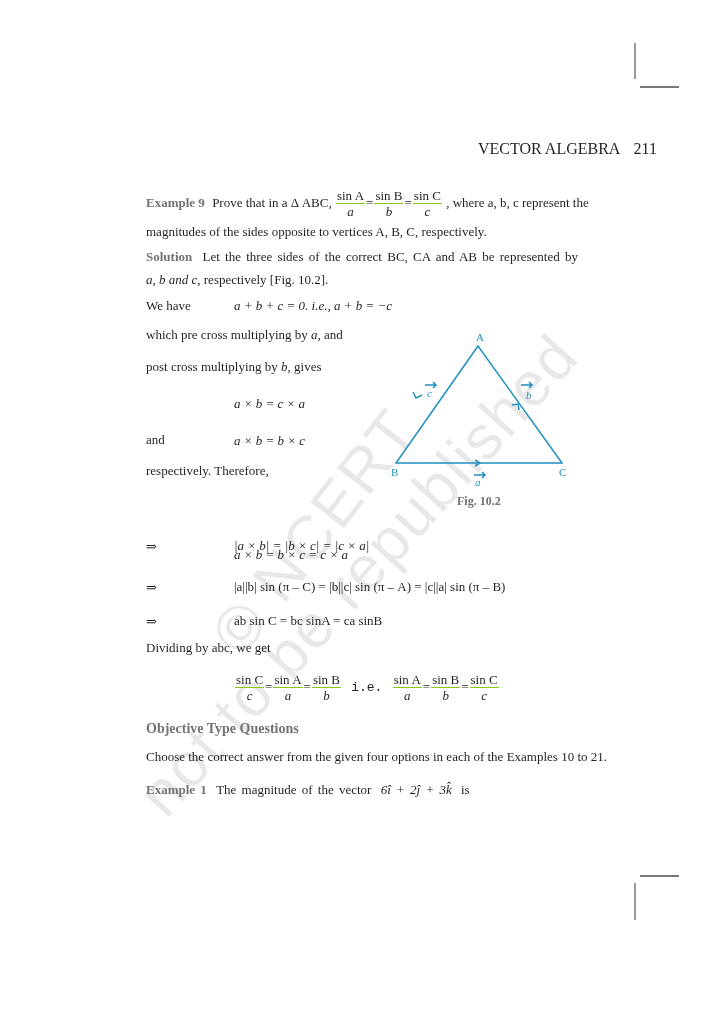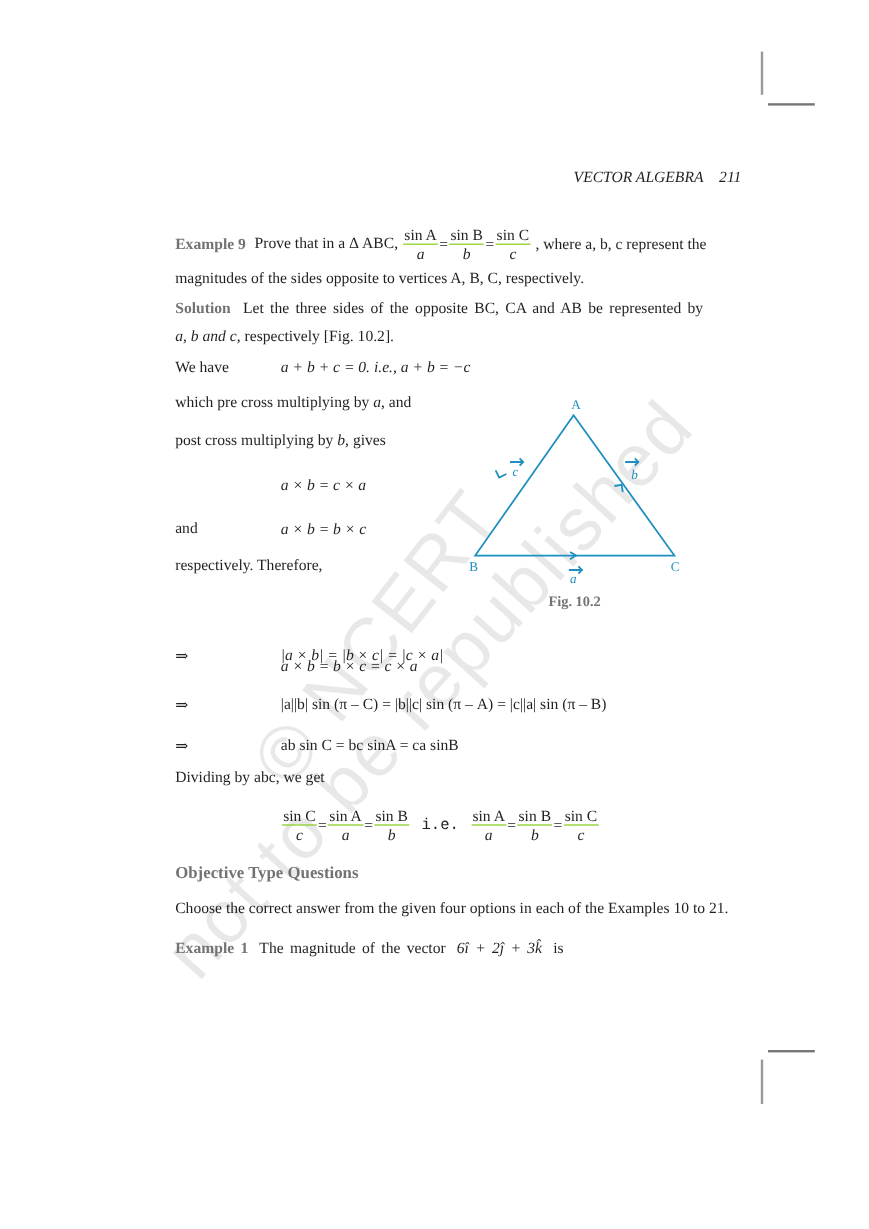--- a/index.html
+++ b/index.html
@@ -25,21 +25,21 @@
 <body>
 
 <div class="crop" style="left:634px;top:43px;width:2px;height:36px;"></div>
 <div class="crop" style="left:640px;top:86px;width:39px;height:2px;background:#777;"></div>
 <div class="crop" style="left:640px;top:875px;width:39px;height:2px;background:#777;"></div>
 <div class="crop" style="left:634px;top:883px;width:2px;height:37px;"></div>
 
 <div class="watermark" style="left:225px;top:610px;transform:rotate(-52deg);">© NCERT</div>
 <div class="watermark" style="left:150px;top:770px;transform:rotate(-48deg);">not to be republished</div>
 
-<div class="abs" style="left:478px;top:140px;font-size:13px;font-style:italic;">
+<div class="abs" style="left:478px;top:140px;font-size:16px;">
   <span>VECTOR ALGEBRA</span>
   <span style="margin-left:10px;">211</span>
 </div>
 
 <div class="abs txt" style="left:146px;top:189px;">
   <span class="blue">Example 9</span>
   <span style="margin-left:4px;">Prove that in a Δ ABC,</span>
   <span class="frac">
       <span class="num">sin A</span>
       <span class="den">a</span>
@@ -49,21 +49,21 @@
     </span>=<span class="frac">
       <span class="num">sin C</span>
       <span class="den">c</span>
     </span>
   <span>, where a, b, c represent the</span>
 </div>
 <div class="abs txt" style="left:146px;top:224px;">magnitudes of the sides opposite to vertices A, B, C, respectively.</div>
 
 <div class="abs txt" style="left:146px;top:249px;word-spacing:2px;">
   <span class="blue">Solution</span>
-  <span style="margin-left:5px;">Let the three sides of the opposite BC, CA and AB be represented by</span>
+  <span style="margin-left:5px;">Let the three sides of the correct BC, CA and AB be represented by</span>
 </div>
 <div class="abs txt" style="left:146px;top:272px;">
   <span class="it">a, b and c</span><span>, respectively [Fig. 10.2].</span>
 </div>
 <div class="abs txt" style="left:146px;top:298px;">We have</div>
 <div class="abs txt it" style="left:234px;top:298px;">a + b + c = 0. i.e., a + b = −c</div>
 
 <div class="abs txt" style="left:146px;top:327px;">
   <span>which pre cross multiplying by</span>
   <span class="it">a</span><span>, and</span>

